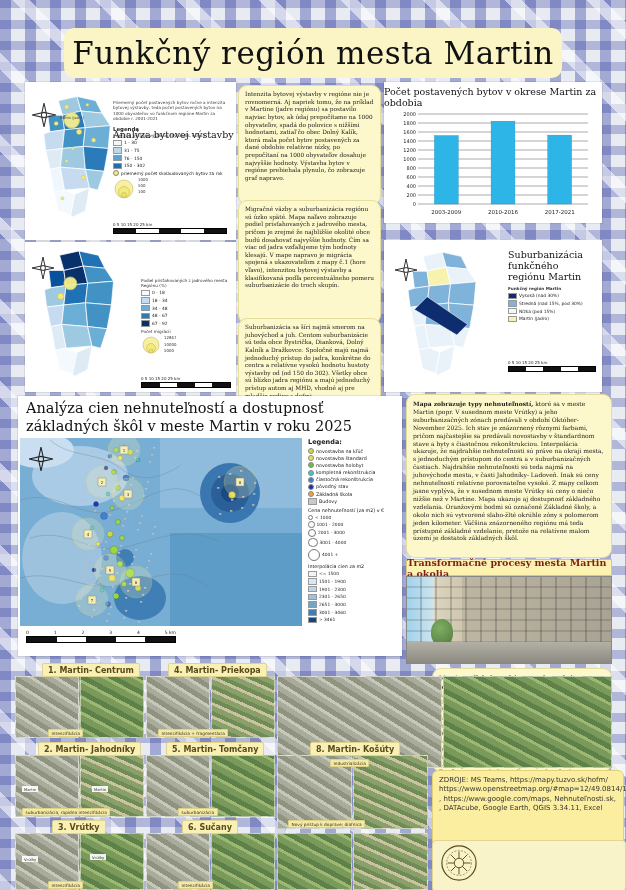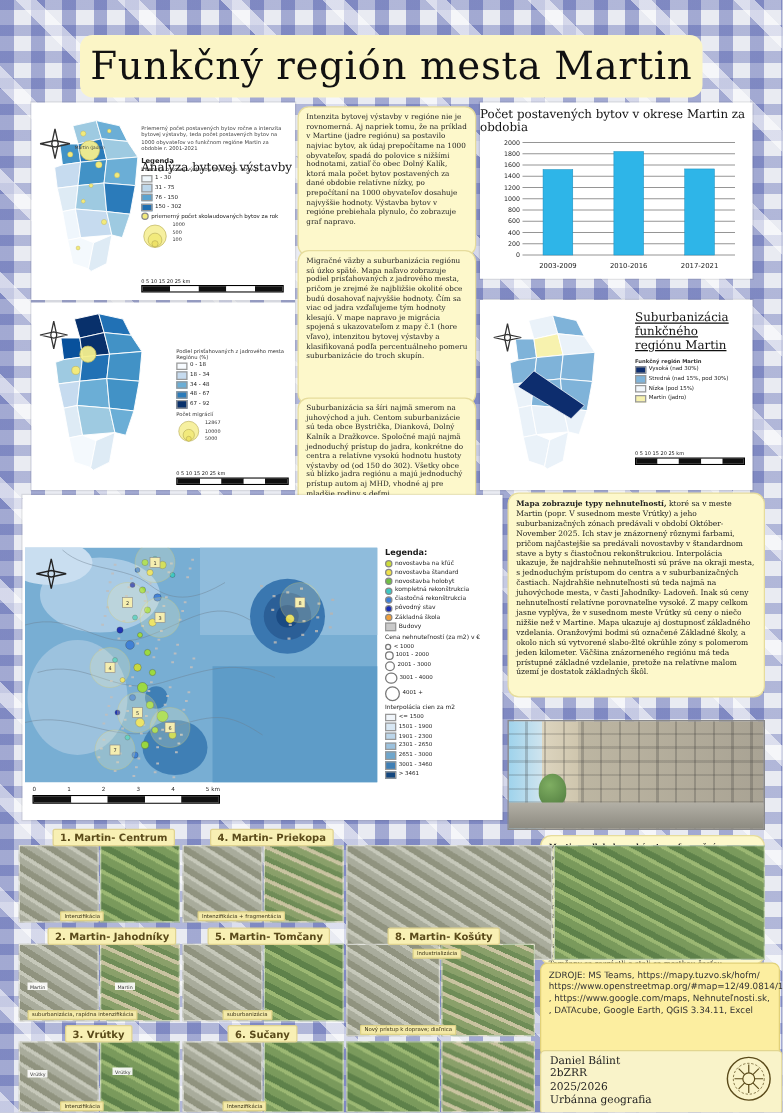--- a/index.html
+++ b/index.html
@@ -294,21 +294,21 @@
         <polygon points="34,70 58,72 62,90 38,92" fill="#eaf2f9" stroke="#fff" stroke-width="0.7"></polygon>
         <polygon points="58,72 76,74 70,92 62,90" fill="#eaf2f9" stroke="#fff" stroke-width="0.7"></polygon>
         <polygon points="28,94 38,92 48,96 44,116 32,112" fill="#eaf2f9" stroke="#fff" stroke-width="0.7"></polygon>
         <polygon points="48,96 62,90 58,112 46,118 44,116" fill="#eaf2f9" stroke="#fff" stroke-width="0.7"></polygon>
         <polygon points="24,56 36,44 74,70 64,80" fill="#0d2d6e" stroke="#fff" stroke-width="0.5"></polygon>
       </svg>
     <svg class="compass" style="left:10px;top:18px;" width="24" height="24" viewBox="0 0 24 24">
       <path d="M12 1 L14.4 12 L12 23 L9.6 12 Z" fill="none" stroke="#333" stroke-width="1"></path>
       <path d="M1 12 L12 9.6 L23 12 L12 14.4 Z" fill="none" stroke="#333" stroke-width="1"></path>
     </svg>
-    <div class="map-title" style="left:124px;top:10px;width:88px;text-decoration:underline;">Suburbanizácia funkčného regiónu Martin</div>
+    <div class="map-title" style="left:124px;top:10px;width:88px;">Suburbanizácia funkčného regiónu Martin</div>
     <div class="abs" style="left:124px;top:46px;width:90px;">
       <div class="leg-sub" style="font-weight:bold;">Funkčný región Martin</div>
       <div class="lrow">
           <span class="chip" style="background:#0d2d6e;"></span>
           <span>Vysoká (nad 30%)</span>
         </div>
       <div class="lrow">
           <span class="chip" style="background:#7fb3d9;"></span>
           <span>Stredná (nad 15%, pod 30%)</span>
         </div>
@@ -327,20 +327,21 @@
           <i></i>
           <i></i>
           <i></i>
           <i></i>
           <i></i>
         </div>
     </div>
   </div>
 
   <div class="panel" style="left:18px;top:396px;width:384px;height:260px;">
+    <div class="sec-title">Analýza cien nehnuteľností a dostupnosť základných škôl v meste Martin v roku 2025</div>
     <svg id="map4" class="abs" style="left:2px;top:42px;" width="282" height="188" viewBox="0 0 282 188">
         <rect x="0" y="0" width="282" height="188" fill="#78aed3"></rect>
         <ellipse cx="60" cy="38" rx="48" ry="30" fill="#a9cbe5"></ellipse>
         <ellipse cx="42" cy="120" rx="40" ry="46" fill="#9cc2de"></ellipse>
         <rect x="140" y="0" width="142" height="70" fill="#8fbcdc"></rect>
         <ellipse cx="20" cy="12" rx="34" ry="18" fill="#c9def0"></ellipse>
         <rect x="150" y="95" width="132" height="93" fill="#5e9cc8"></rect>
         <ellipse cx="120" cy="160" rx="26" ry="22" fill="#3f7fb5"></ellipse>
         <circle cx="105" cy="120" r="9" fill="#3f7fb5"></circle>
         <circle cx="210" cy="55" r="30" fill="#3a77b0"></circle>
@@ -621,20 +622,23 @@
           </div>
         </div>
     </div>
   </div>
 
   <div class="ybox" style="left:406px;top:394px;width:192px;height:152px;font-size:6px;">
     <b>Mapa zobrazuje typy nehnuteľností,</b>
     <span>ktoré sa v meste Martin (popr. V susednom meste Vrútky) a jeho suburbanizačných zónach predávali v období Október-November 2025. Ich stav je znázornený rôznymi farbami, pričom najčastejšie sa predávali novostavby v štandardnom stave a byty s čiastočnou rekonštrukciou. Interpolácia ukazuje, že najdrahšie nehnuteľnosti sú práve na okraji mesta, s jednoduchým prístupom do centra a v suburbanizačných častiach. Najdrahšie nehnuteľnosti sú teda najmä na juhovýchode mesta, v časti Jahodníky- Ladoveň. Inak sú ceny nehnuteľností relatívne porovnateľne vysoké. Z mapy celkom jasne vyplýva, že v susednom meste Vrútky sú ceny o niečo nižšie než v Martine. Mapa ukazuje aj dostupnosť základného vzdelania. Oranžovými bodmi sú označené Základné školy, a okolo nich sú vytvorené slabo-žlté okrúhle zóny s polomerom jeden kilometer. Väčšina znázorneného regiónu má teda prístupné základné vzdelanie, pretože na relatívne malom území je dostatok základných škôl.</span>
   </div>
 
+  <div class="tf-head">
+    <span>Transformačné procesy mesta Martin a okolia</span>
+  </div>
   <div class="tf-photo">
     <div class="tf-tree"></div>
     <div class="tf-car"></div>
   </div>
 
   <div class="ybox" style="left:432px;top:668px;width:166px;height:92px;font-size:5.9px;">
     <b>Martin podlahol mnohým transformačným procesom.</b>
     <span>Od roku 1950 do roku 2022 sa mesto viac než zdvojnásobilo populáciou. V decembri roku 2022 dosiahla populácia martina vyše 51 tis. obyvateľov. Viditeľné je to aj na orto-foto snímkach uvedených nižšie: 1. hustota zástavby viditeľne stúpla, modernizácia budov, multifunkčnosť, 2. štvrť jahodníky takmer neexistovala, rozrástla sa na dovtedy nezastavané plochy, 3. mesto Vrútky sa rozrástlo najmä smerom na západ a zástavba je viditeľna hustejšia, 4. časť priekop sa stala populárnou obytnou zónou a okolité polia sa zmenili na priemyselnú oblasť, 5. Tomčany sa rozrástli a stali sa mestkou časťou Martina, 6. obec Sučany sa stala jednou z obľúbených suburbanizačných lokalít, 7. bola postavená Jesseniova lekárska fakulta univerzity Komenského, 8. Vznikla časť Košúty, postavila sa diaľnica, mestá dostali jednoduchý prístup k pripojeniu na ňu.</span>
   </div>
 
@@ -680,26 +684,20 @@
   <div class="photo ph-bw" style="left:277px;top:755px;width:73px;height:72px;"></div>
   <div class="photo ph-mx" style="left:353px;top:755px;width:73px;height:72px;"></div>
   <div class="ph-tag" style="left:288px;top:820px;">Nový prístup k doprave; diaľnica</div>
   <div class="photo ph-gr" style="left:277px;top:833px;width:73px;height:55px;"></div>
   <div class="photo ph-mx" style="left:353px;top:833px;width:73px;height:55px;"></div>
 
   <div class="src-box">
     <span>ZDROJE: MS Teams, https://mapy.tuzvo.sk/hofm/ https://www.openstreetmap.org/#map=12/49.0814/18.9353 , https://www.google.com/maps, Nehnuteľnosti.sk, , DATAcube, Google Earth, QGIS 3.34.11, Excel</span>
   </div>
   <div class="cred-box">
-    <div>
-      <div>Daniel Bálint</div>
-      <div>2bZRR</div>
-      <div>2025/2026</div>
-      <div>Urbánna geografia</div>
-    </div>
     <svg width="38" height="38" viewBox="0 0 40 40">
       <circle cx="20" cy="20" r="18" fill="none" stroke="#5a4a1a" stroke-width="1.2"></circle>
       <circle cx="20" cy="20" r="13" fill="none" stroke="#5a4a1a" stroke-width=".6" stroke-dasharray="2 1.5"></circle>
       <g stroke="#5a4a1a" stroke-width="1">
         <line x1="20" y1="8" x2="20" y2="32"></line>
           <line x1="8" y1="20" x2="32" y2="20"></line>
         <line x1="11.5" y1="11.5" x2="28.5" y2="28.5"></line>
           <line x1="28.5" y1="11.5" x2="11.5" y2="28.5"></line>
       </g>
       <circle cx="20" cy="20" r="5" fill="#f9f3c9" stroke="#5a4a1a" stroke-width="1"></circle>

